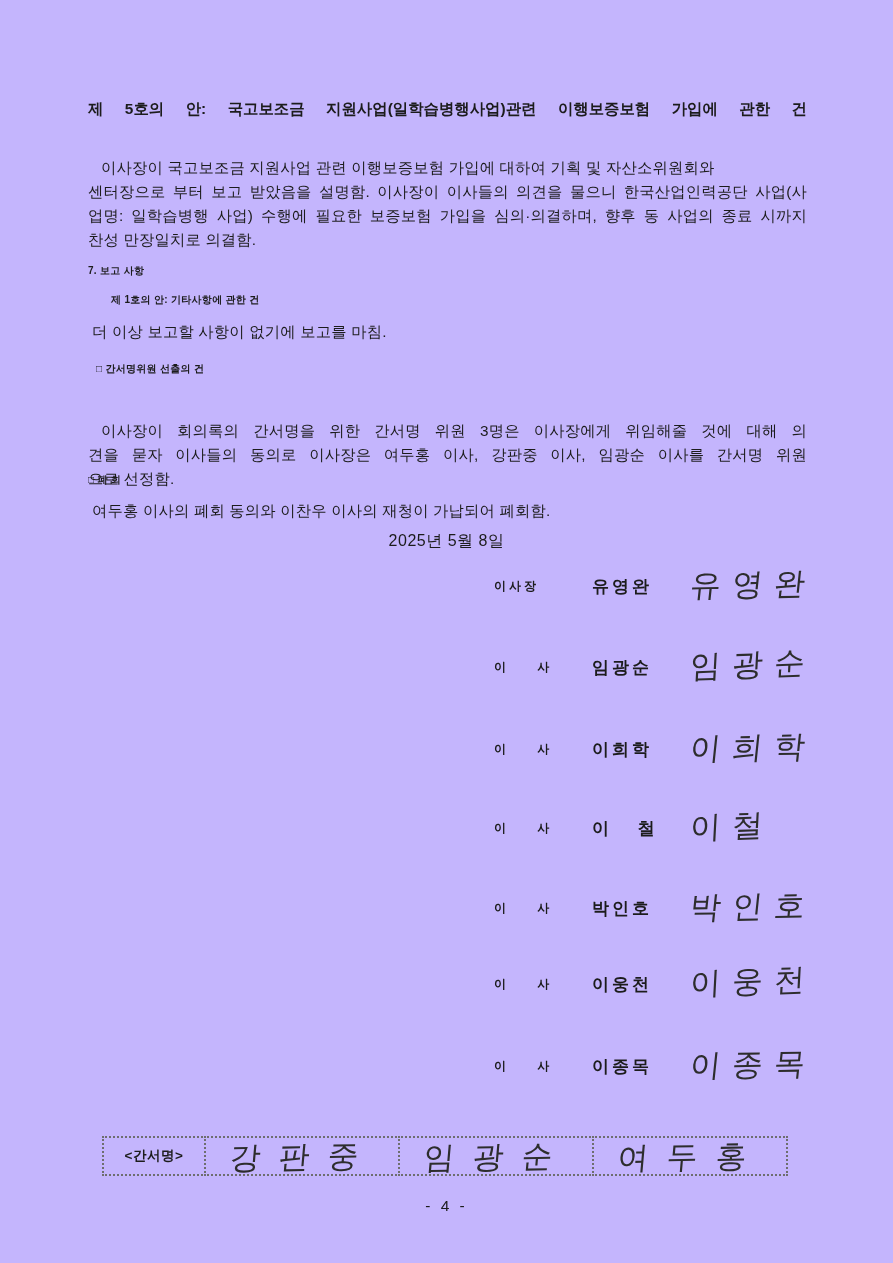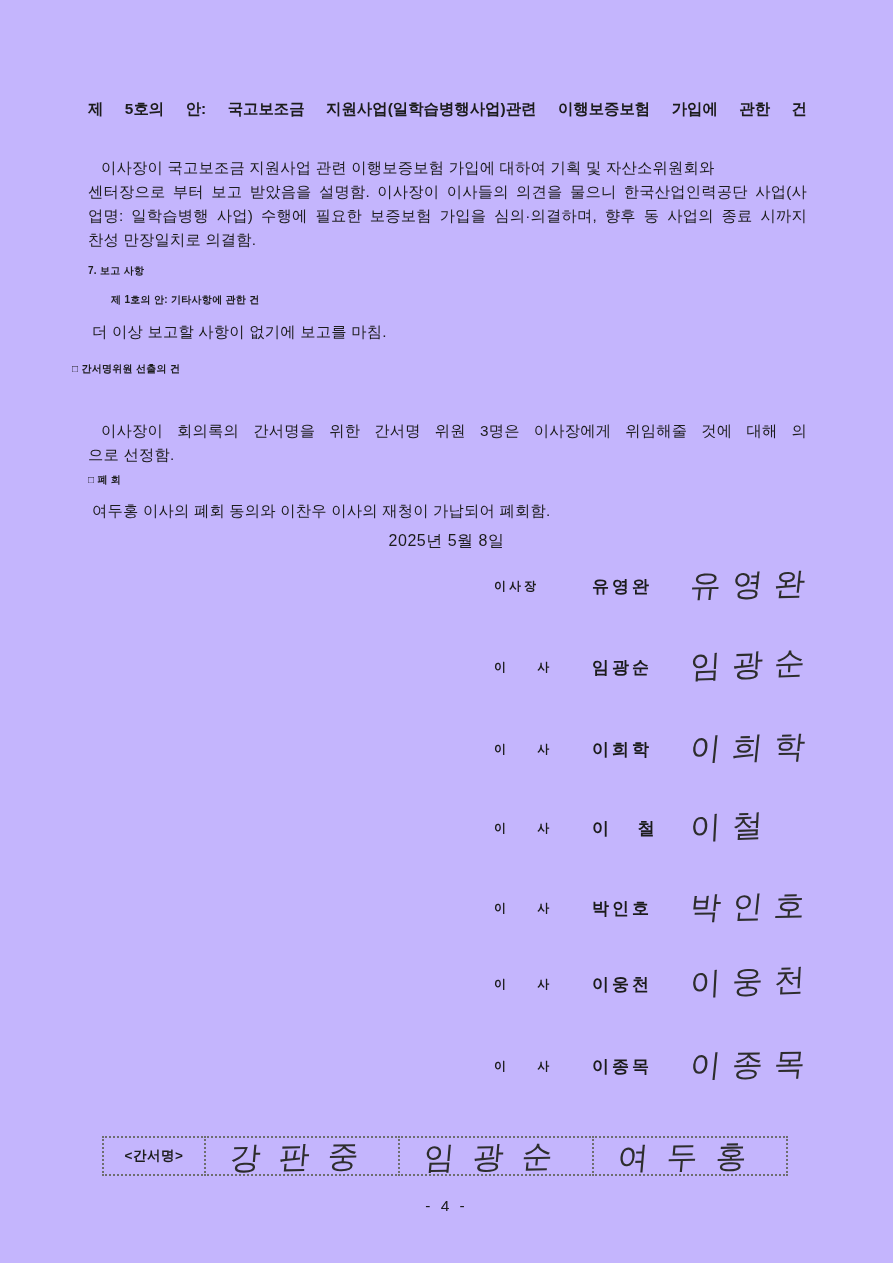--- a/index.html
+++ b/index.html
@@ -49,23 +49,24 @@
     <div class="line indent">이사장이 국고보조금 지원사업 관련 이행보증보험 가입에 대하여 기획 및 자산소위원회와</div>
     <div class="line just">센터장으로 부터 보고 받았음을 설명함. 이사장이 이사들의 의견을 물으니 한국산업인력공단 사업(사</div>
     <div class="line just">업명: 일학습병행 사업) 수행에 필요한 보증보험 가입을 심의·의결하며, 향후 동 사업의 종료 시까지</div>
     <div class="line">찬성 만장일치로 의결함.</div>
   </div>
 
   <div class="abs heading" style="left:88px;top:264px;">7. 보고 사항</div>
   <div class="abs heading" style="left:97px;top:293px;margin-left:14px;">제 1호의 안: 기타사항에 관한 건</div>
   <div class="abs line" style="left:92px;top:320px;">더 이상 보고할 사항이 없기에 보고를 마침.</div>
 
-  <div class="abs heading" style="left:72px;top:362px;">□ 간서명위원 선출의 건</div>
+  <div class="abs heading" style="left:96px;top:362px;">□ 간서명위원 선출의 건</div>
   <div class="abs para" style="top:386px;">
     <div class="line indent just">이사장이 회의록의 간서명을 위한 간서명 위원 3명은 이사장에게 위임해줄 것에 대해 의</div>
+    <div class="line just">견을 묻자 이사들의 동의로 이사장은 여두홍 이사, 강판중 이사, 임광순 이사를 간서명 위원</div>
     <div class="line">으로 선정함.</div>
   </div>
 
   <div class="abs heading" style="left:88px;top:473px;">□ 폐 회</div>
   <div class="abs line" style="left:92px;top:499px;">여두홍 이사의 폐회 동의와 이찬우 이사의 재청이 가납되어 폐회함.</div>
 
   <div class="abs date-line">2025년 5월 8일</div>
 
   <div class="abs sig-row" style="top:563px;">
     <span class="sig-role">이사장</span>

